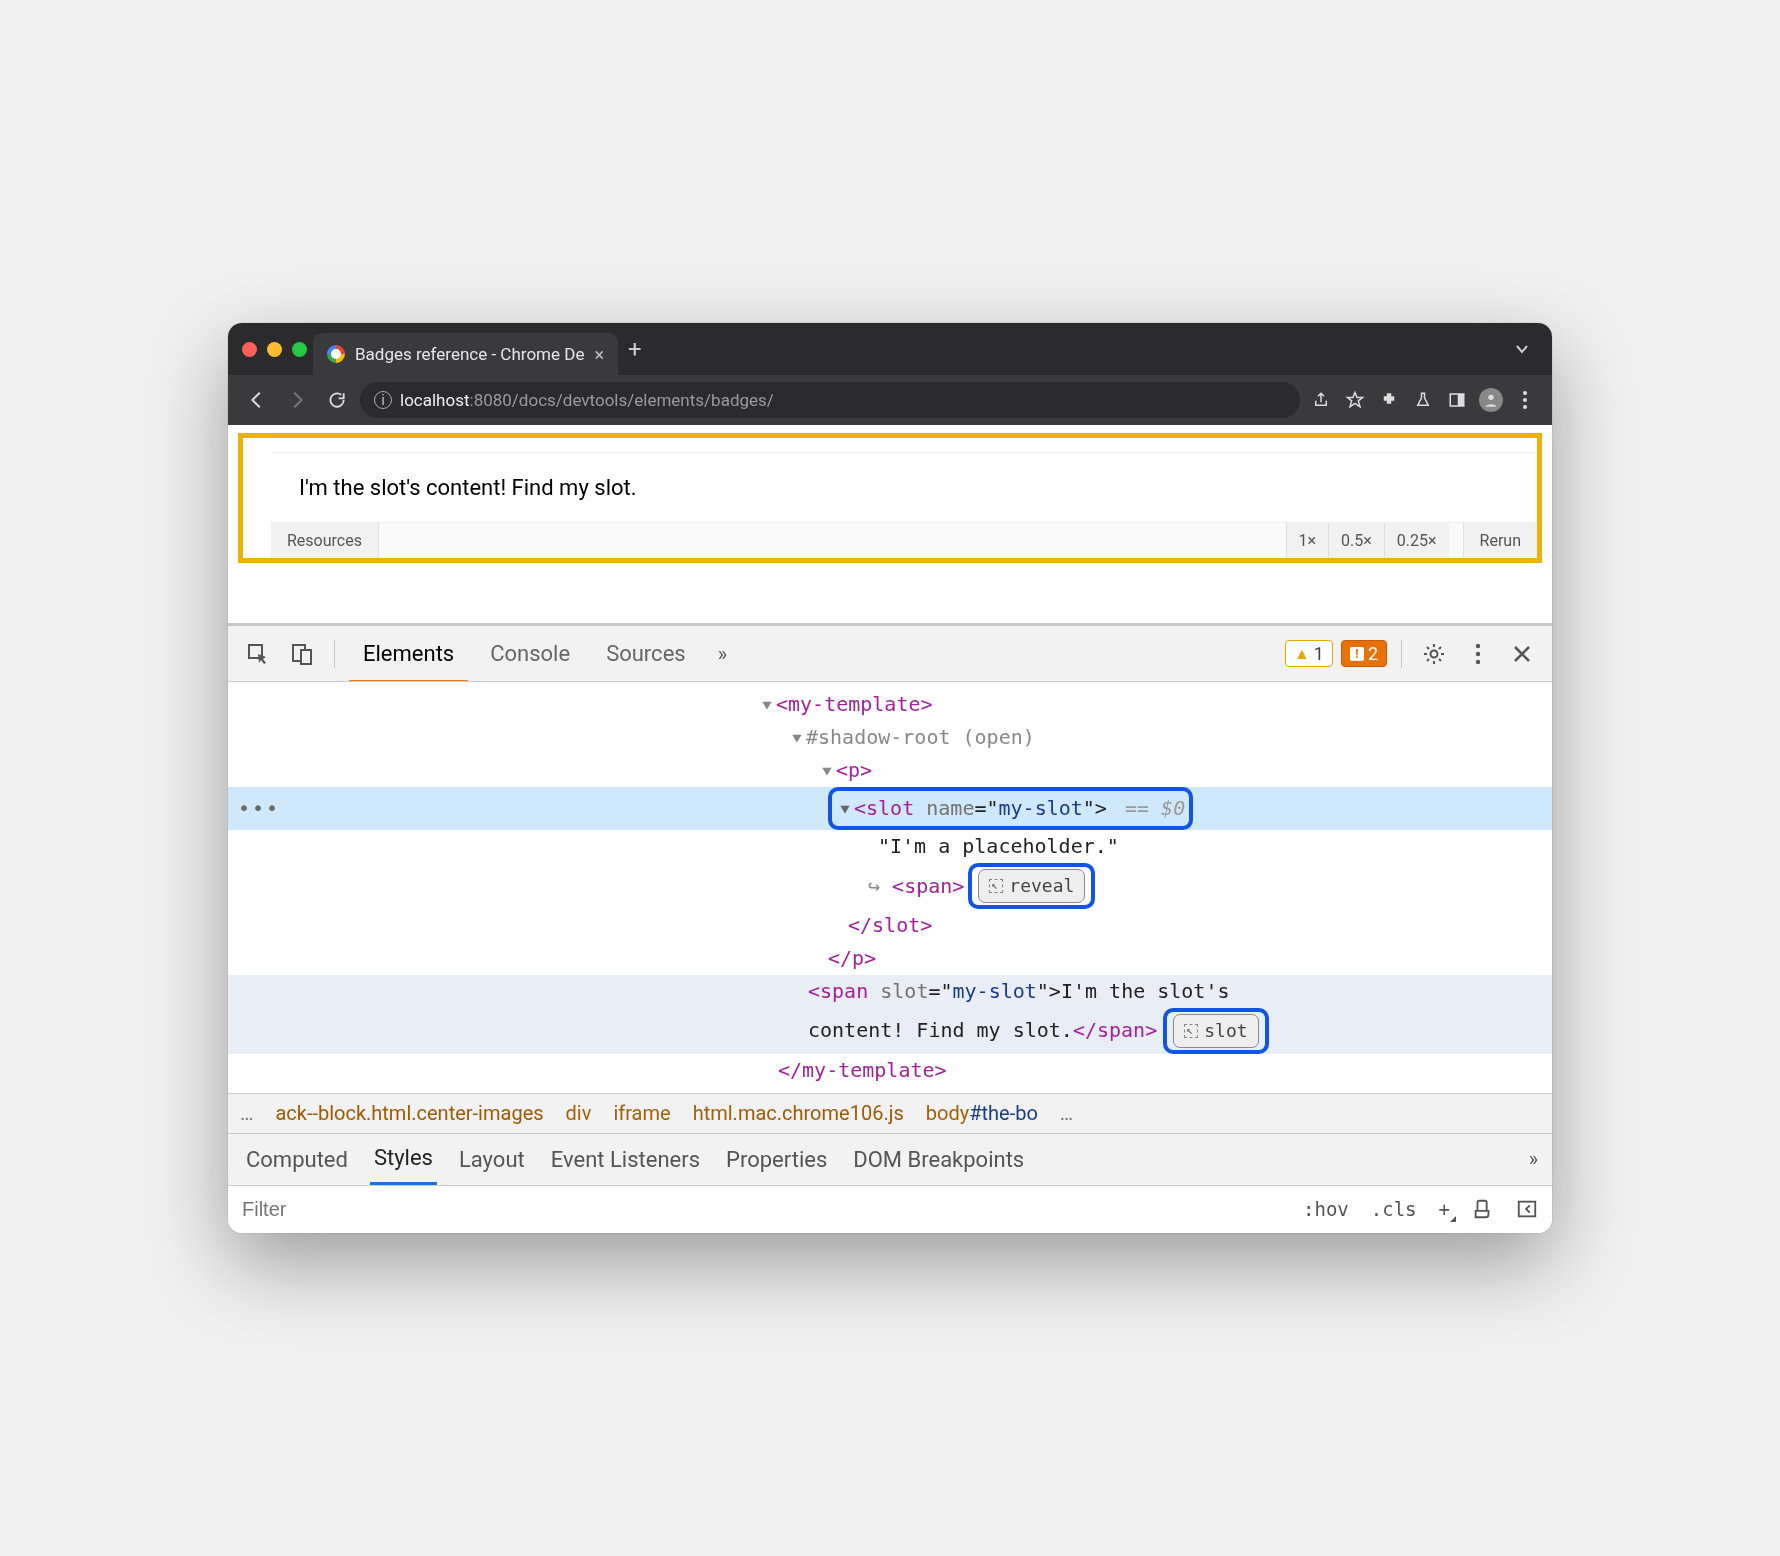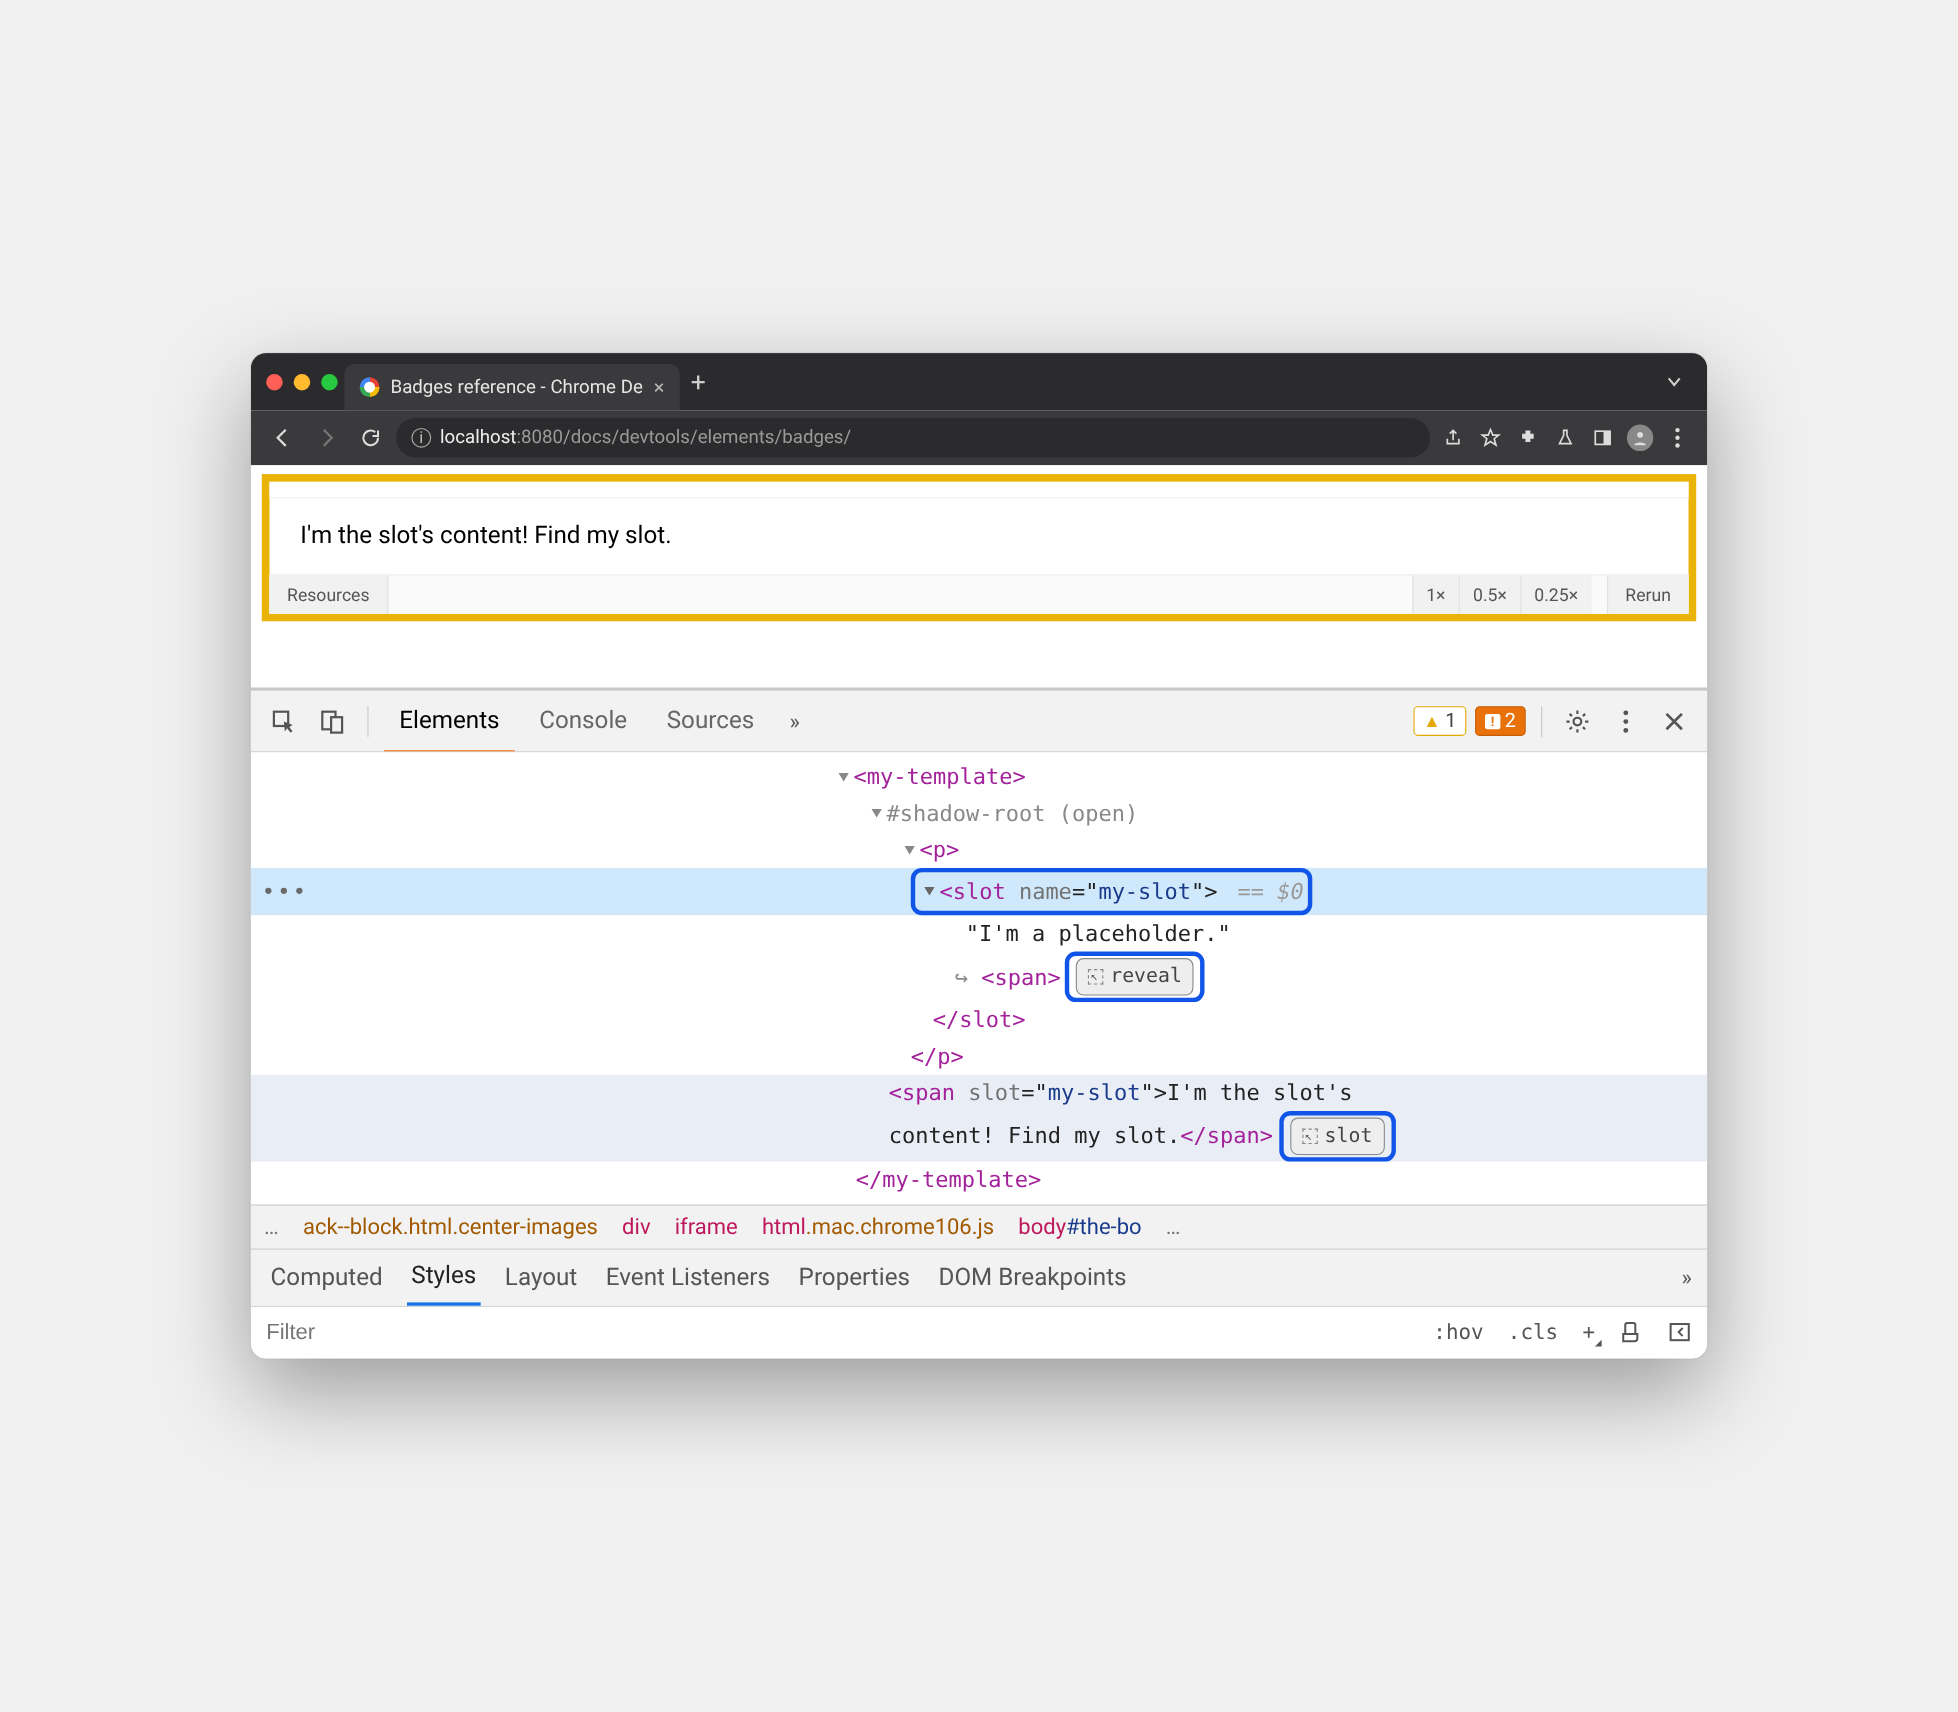--- a/index.html
+++ b/index.html
@@ -65,21 +65,21 @@
   .url-info { font-size: 15px; border:1.5px solid #aaa; border-radius:50%; width:18px;height:18px;display:flex;align-items:center;justify-content:center;}
   .url-host { color: #eee; }
   .url-rest { color: #9a9a9a; }
   .addr-icons { display:flex; gap: 4px; align-items:center; color:#ddd;}
   .addr-icons .ic { width:30px;height:30px;display:flex;align-items:center;justify-content:center;font-size:18px;cursor:pointer;}
   .avatar{ width:24px;height:24px;border-radius:50%;background:#888;display:flex;align-items:center;justify-content:center;}
   
   .page {
     background: #fff; padding: 0 10px;
   }
-  .page-inner { border:7px solid #eab308; margin: 0 auto;}
+  .page-inner { border:5px solid #eab308; margin: 0 auto; padding-left: 28px;}
   .page-header { height: 14px; background:#fff; }
   .page-body { padding: 22px 28px; font-size: 22px; border-top:1px solid #eee;}
   .page-footer {
     display:flex; align-items:center; border-top:1px solid #eee; background: #fafafa;
     font-size: 16px; color: #555;
   }
   .page-footer .pf-btn { padding: 8px 16px; border-right:1px solid #e0e0e0; background:#f1f1f1;cursor:pointer;}
   .page-footer .pf-zoom { margin-left:auto; display:flex;}
   .pf-zoom span { padding: 8px 12px; border-left:1px solid #e0e0e0; background:#f1f1f1; cursor:pointer;}
   .pf-rerun{ padding:8px 16px; border-left:1px solid #e0e0e0; background:#f1f1f1;margin-left:14px;cursor:pointer;}
@@ -127,21 +127,21 @@
   }
   .pill .picon{ width:14px;height:14px;border:1.5px dashed #888;position:relative;}
   .pill .picon::after{content:'↖';position:absolute;top:-3px;left:1px;font-size:11px;color:#555;}
   .arrow-enter{ color:#888; }
   
   .crumb {
     border-top:1px solid #ccc; background:#f2f2f2; height:40px;
     display:flex; align-items:center; font-size:20px; gap: 22px; padding: 0 12px;
     color:#555; overflow:hidden;
   }
-  .crumb .tagc{ color:#be185d;}
+  .crumb .tagc{ color:#a16207;}
   .crumb .cls{ color:#a15a00;}
   .crumb .idc{ color:#1a3b8b;}
   .crumb .dots{color:#777;}
   
   .stabs {
     border-top:1px solid #ccc; height:52px; background:#f2f2f2;
     display:flex; align-items:center; gap: 18px; font-size:22px; color:#555; padding: 0 14px;
   }
   .stab{ padding: 12px 4px; cursor:pointer;}
   .stab.active{ color:#222; border-bottom:3px solid #1a73e8;}

